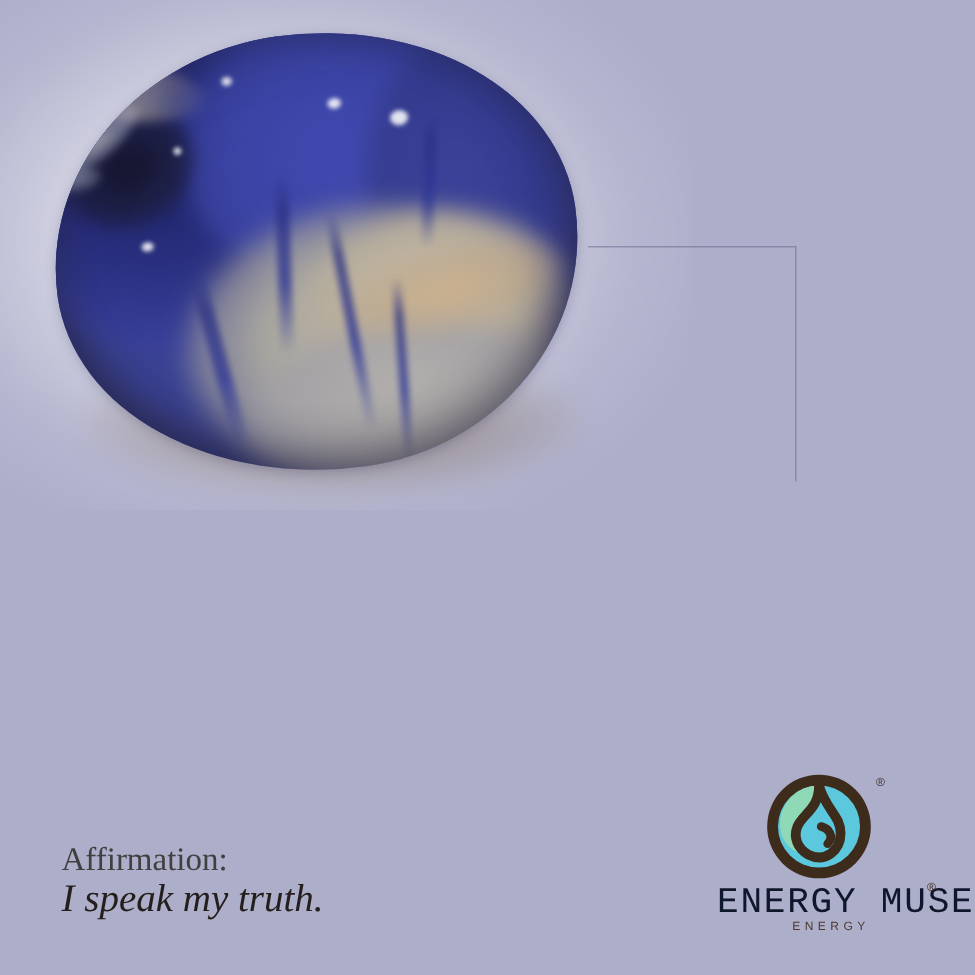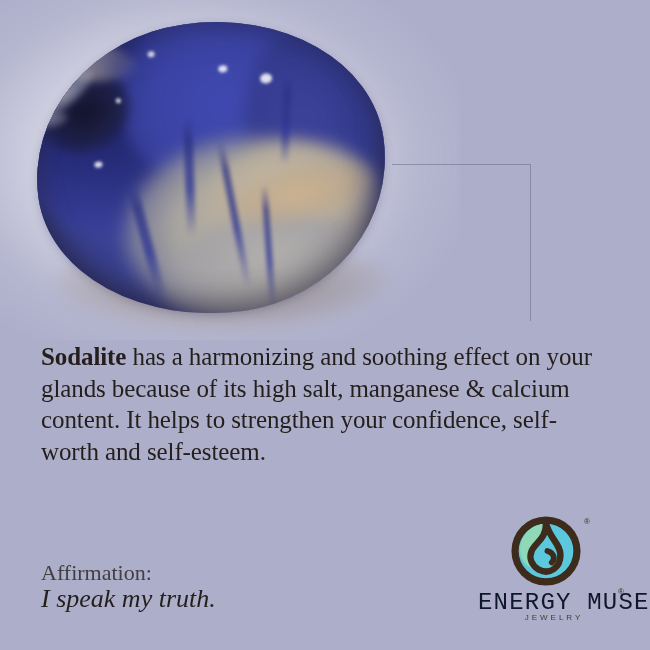--- a/index.html
+++ b/index.html
@@ -335,23 +335,20 @@
         <div class="fleck" style="left:90px;top:64px;width:5px;height:5px;"></div>
         <div class="fleck" style="left:60px;top:124px;width:8px;height:6px;"></div>
 
         <div id="sl-edge"></div>
       </div>
     </div>
 
     <div id="line-artifact"></div>
   </div>
 
-  <div id="copy">
-    <p id="description"><b>Sodalite</b><span> has a harmonizing and soothing effect on your glands because of its high salt, manganese &amp; calcium content. It helps to strengthen your confidence, self-worth and self-esteem.</span></p>
-  </div>
 
   <div id="affirmation-block">
     <p id="affirmation-label">Affirmation:</p>
     <p id="affirmation-text">I speak my truth.</p>
   </div>
 
   <div id="logo">
     <div id="logo-mark">
       <svg viewBox="0 0 100 100" width="72" height="72" aria-hidden="true">
 
@@ -371,16 +368,16 @@
                  C 56 84, 70 72, 70 56
                  C 70 40, 56 34, 50 12 Z" fill="none" stroke="#3d2b1c" stroke-width="9" stroke-linejoin="round"></path>
 
         <path d="M52 50 C 60 52, 64 60, 58 66" fill="none" stroke="#3d2b1c" stroke-width="8" stroke-linecap="round"></path>
       </svg>
     </div>
     <span id="logo-reg">®</span>
 
     <div id="logo-wordmark">ENERGY MUSE</div>
     <span id="logo-wordmark-reg">®</span>
-    <div id="logo-subtext">JEWELRY</div>
+    <div id="logo-subtext">ENERGY</div>
   </div>
 
 </div>
 
 </body></html>

